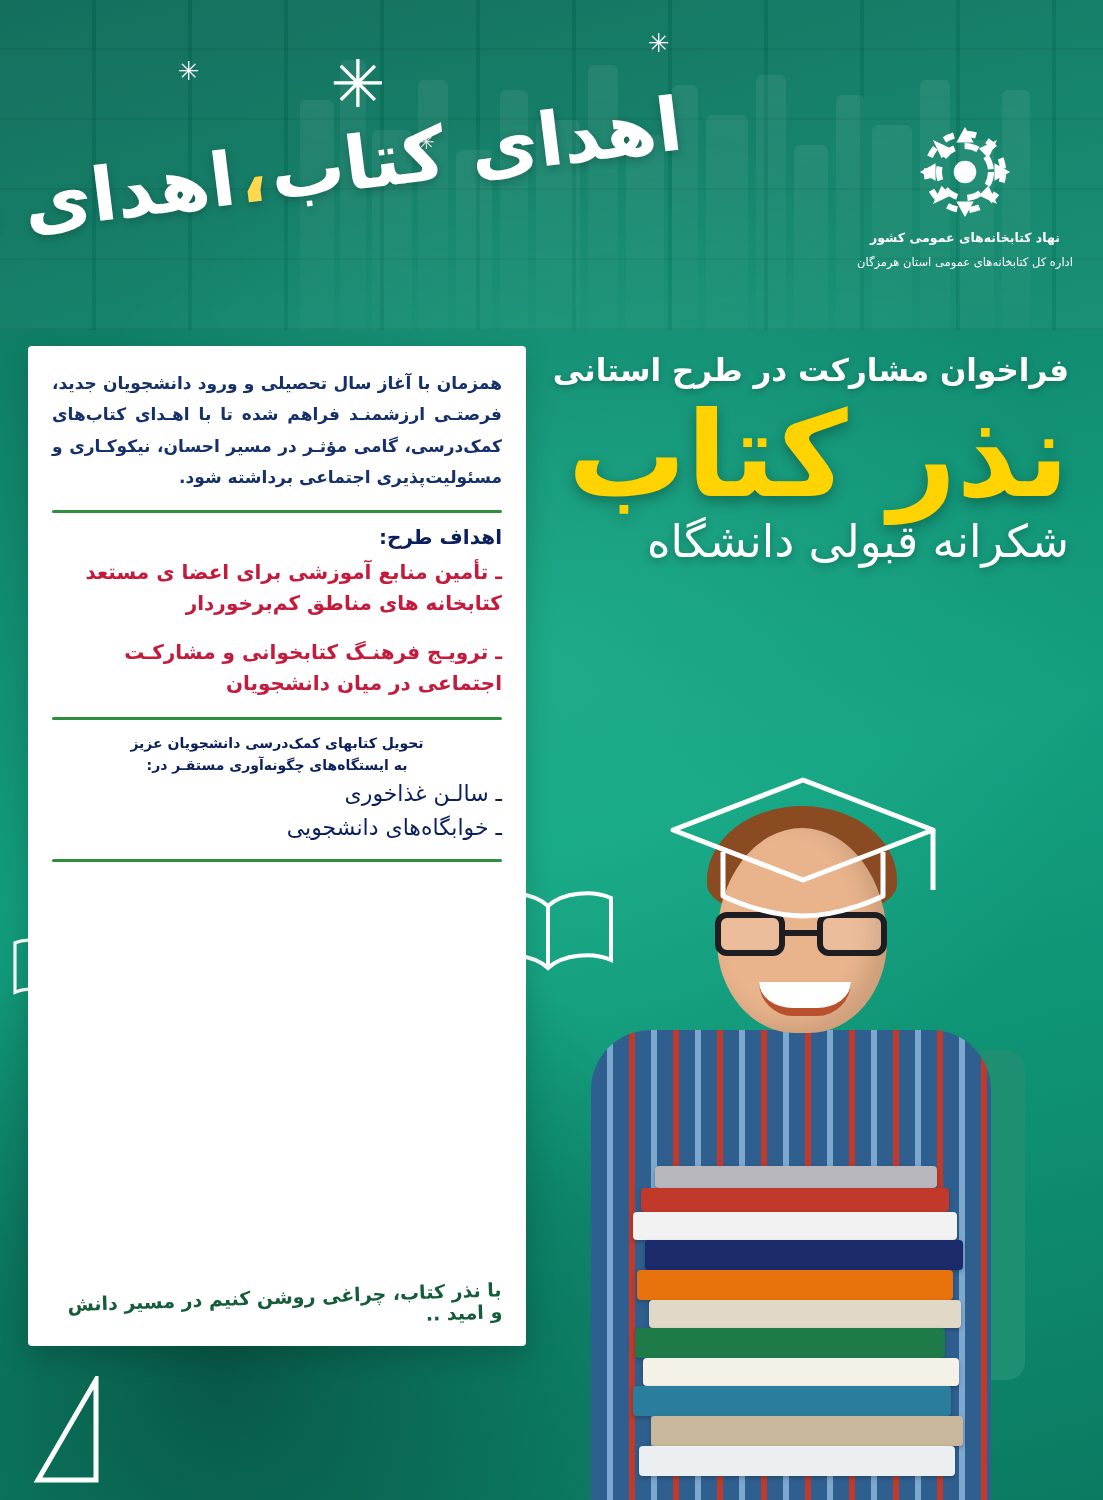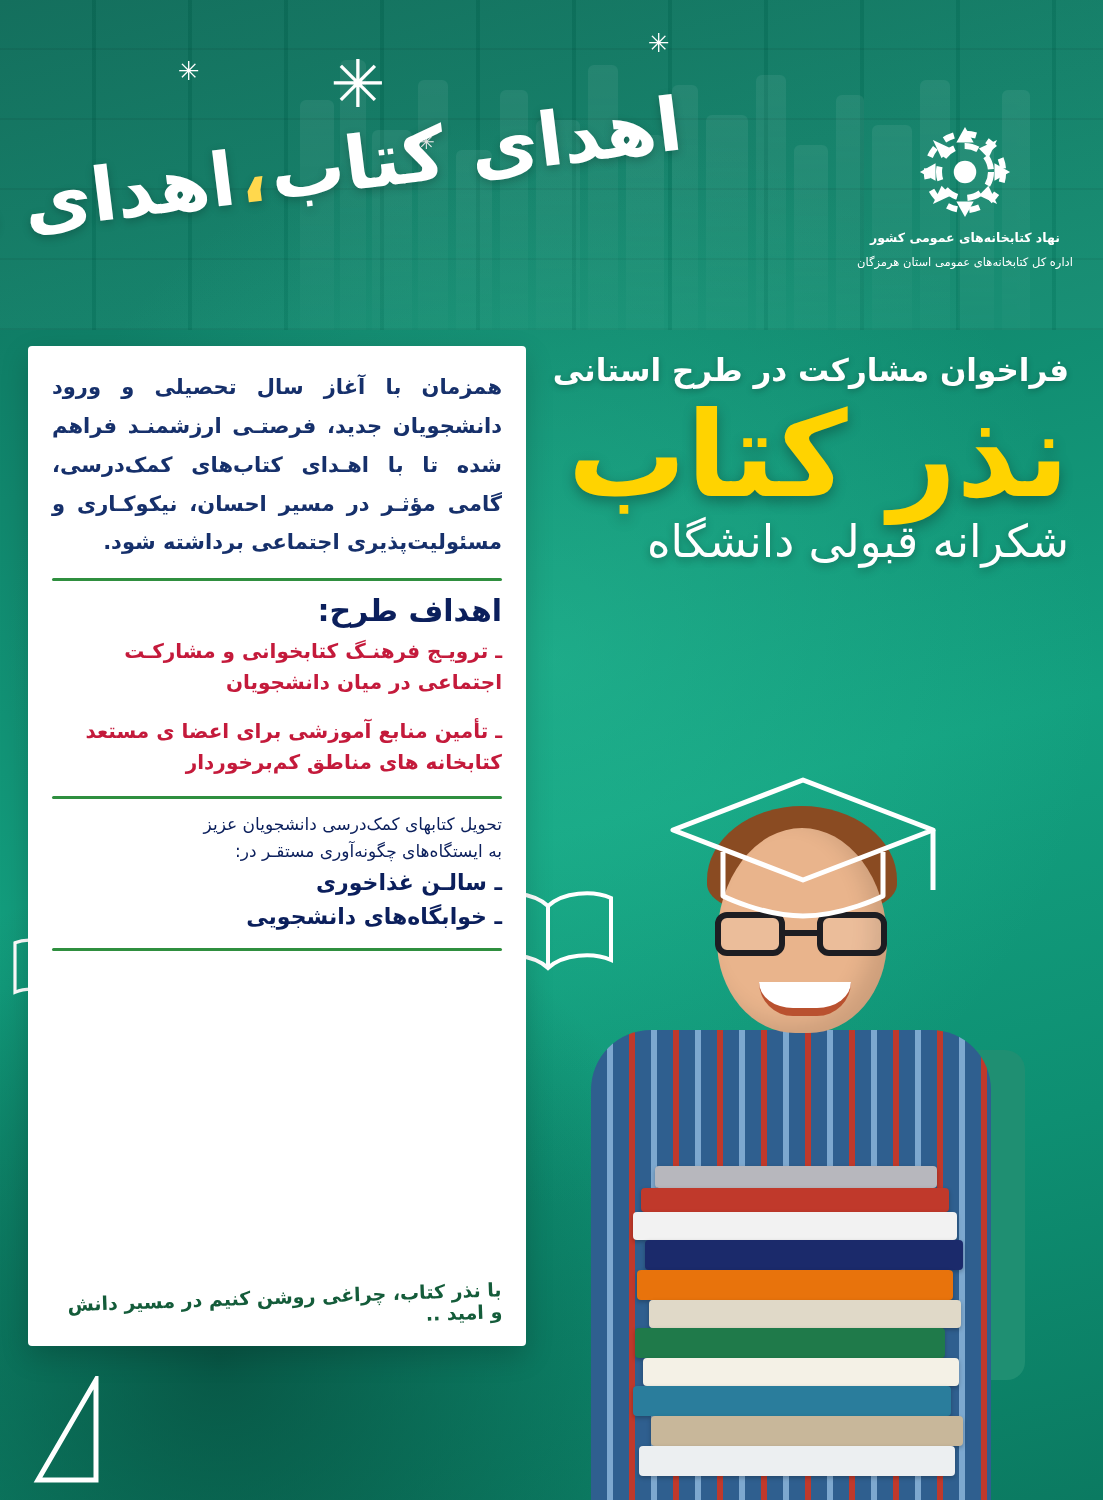--- a/index.html
+++ b/index.html
@@ -183,55 +183,56 @@
     height: 1000px;
     background: #ffffff;
     border-radius: 4px;
     box-shadow: 0 10px 28px rgba(0,0,0,.18);
     padding: 22px 24px 16px;
     direction: rtl;
     text-align: right;
   }
   .panel .intro {
     color: #16306b;
-    font-size: 21px;
+    font-size: 17px;
     font-weight: bold;
     line-height: 1.85;
     text-align: justify;
     text-align-last: right;
   }
   .rule {
     height: 3px;
     background: #2f8f3f;
     margin: 16px 0 12px;
     border-radius: 2px;
   }
   .sec-title {
     color: #0b1f5c;
-    font-size: 30px;
+    font-size: 20px;
     font-weight: bold;
     margin: 0 0 8px;
   }
   .goal {
     color: #c41a3b;
     font-size: 20px;
     font-weight: bold;
     line-height: 1.55;
     margin-bottom: 18px;
   }
   .how-lead {
     color: #0b1f5c;
-    font-size: 17px;
-    font-weight: normal;
+    font-size: 14px;
+    font-weight: bold;
     line-height: 1.6;
+    text-align: center;
   }
   .how-item {
     color: #0b1f5c;
     font-size: 22px;
-    font-weight: bold;
+    font-weight: normal;
     line-height: 1.55;
   }
   .footer-note {
     position: absolute;
     bottom: 16px;
     right: 24px;
     left: 24px;
     color: #145c3a;
     font-size: 19px;
     font-weight: bold;
@@ -459,22 +460,22 @@
       <path d="M66 4 L66 104 L8 104 Z"></path>
     </svg>
   </div>
 
   <div class="panel">
     <div class="intro">همزمان با آغاز سال تحصیلی و ورود دانشجویان جدید، فرصتـی ارزشمنـد فراهم شده تا با اهـدای کتاب‌های کمک‌درسی، گامی مؤثـر در مسیر احسان، نیکوکـاری و مسئولیت‌پذیری اجتماعی برداشته شود.</div>
 
     <div class="rule"></div>
 
     <div class="sec-title">اهداف طرح:</div>
+    <div class="goal">ـ تأمین منابع آموزشی برای اعضا ی مستعد کتابخانه های مناطق کم‌برخوردار</div>
     <div class="goal">ـ ترویـج فرهنـگ کتابخوانی و مشارکـت اجتماعی در میان دانشجویان</div>
-    <div class="goal">ـ تأمین منابع آموزشی برای اعضا ی مستعد کتابخانه های مناطق کم‌برخوردار</div>
 
     <div class="rule"></div>
 
     <div class="how-lead">تحویل کتابهای کمک‌درسی دانشجویان عزیز</div>
     <div class="how-lead">به ایستگاه‌های چگونه‌آوری مستقـر در:</div>
     <div class="how-item">ـ سالـن غذاخوری</div>
     <div class="how-item">ـ خوابگاه‌های دانشجویی</div>
 
     <div class="rule" style="margin-top:14px;"></div>
 

